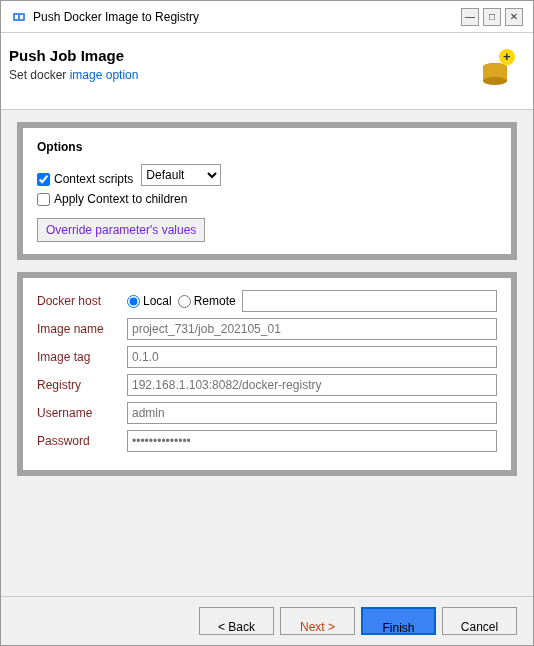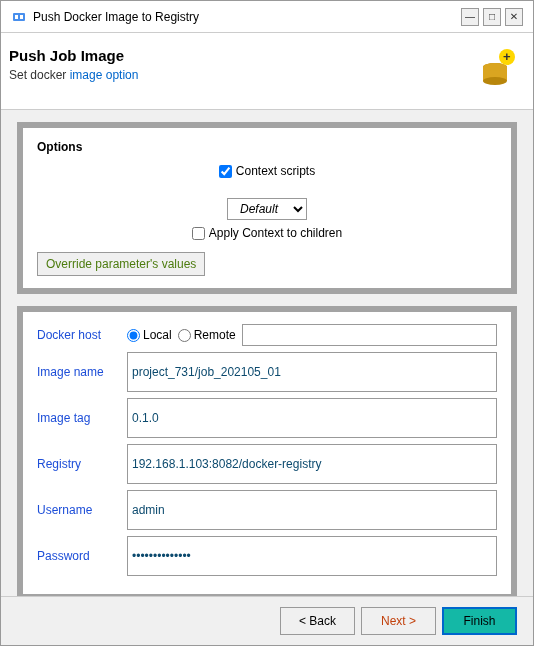--- a/index.html
+++ b/index.html
@@ -106,24 +106,23 @@
 
     .section-title {
       font-size: 12px;
       font-weight: bold;
       color: #000;
       margin-bottom: 10px;
     }
 
     .options-row {
       display: flex;
-      align-items: center;
-      gap: 20px;
+      align-items: flex-end;
+      gap: 8px;
       margin-bottom: 6px;
-      flex-direction: column;
     }
 
     .checkbox-label {
       display: flex;
       align-items: center;
       gap: 4px;
       font-size: 12px;
       cursor: pointer;
     }
 
@@ -131,58 +130,57 @@
       width: 13px;
       height: 13px;
       cursor: pointer;
     }
 
     .dropdown-select {
       height: 22px;
       border: 1px solid #999;
       background: #fff;
       font-size: 12px;
-      padding: 0 8px;
+      padding: 0 0;
       cursor: pointer;
       min-width: 80px;
-      font-style: italic;
     }
 
     .override-btn {
       margin-top: 6px;
       height: 24px;
       border: 1px solid #999;
       background: #f0f0f0;
       font-size: 12px;
       padding: 0 8px;
       cursor: pointer;
-      color: #4d7c0f;
+      color: #6d28d9;
     }
 
     .form-row {
       display: flex;
       align-items: center;
       margin-bottom: 6px;
     }
 
     .form-label {
       width: 90px;
       font-size: 12px;
-      color: #1d4ed8;
+      color: #7f1d1d;
       flex-shrink: 0;
     }
 
     .form-input {
       flex: 1;
-      height: 40px;
+      height: 22px;
       border: 1px solid #999;
       background: #fff;
       font-size: 12px;
       padding: 0 4px;
-      color: #0c4a6e;
+      color: #737373;
     }
 
     .radio-group {
       display: flex;
       align-items: center;
       gap: 6px;
       flex: 1;
     }
 
     .radio-label {
@@ -217,27 +215,27 @@
       justify-content: flex-end;
       gap: 6px;
     }
 
     .footer-btn {
       height: 28px;
       min-width: 75px;
       border: 1px solid #999;
       background: #f0f0f0;
       font-size: 12px;
-      padding: 5px 12px;
+      padding: 12px 12px;
       cursor: pointer;
       color: #000;
     }
 
     .footer-btn.primary {
-      background: #14b8a6;
+      background: #3b82f6;
       border: 2px solid #0066cc;
     }
 
     .footer-btn:disabled {
       color: #c2410c;
       cursor: default;
     }
 
     
     .docker-push-icon {
@@ -361,15 +359,16 @@
       </div>
 
     </div>
 
   </div>
 
   <div class="footer">
     <button class="footer-btn">&lt; Back</button>
     <button class="footer-btn" disabled="">Next &gt;</button>
     <button class="footer-btn primary">Finish</button>
+    <button class="footer-btn">Cancel</button>
   </div>
 
 </div>
 
 </body></html>

